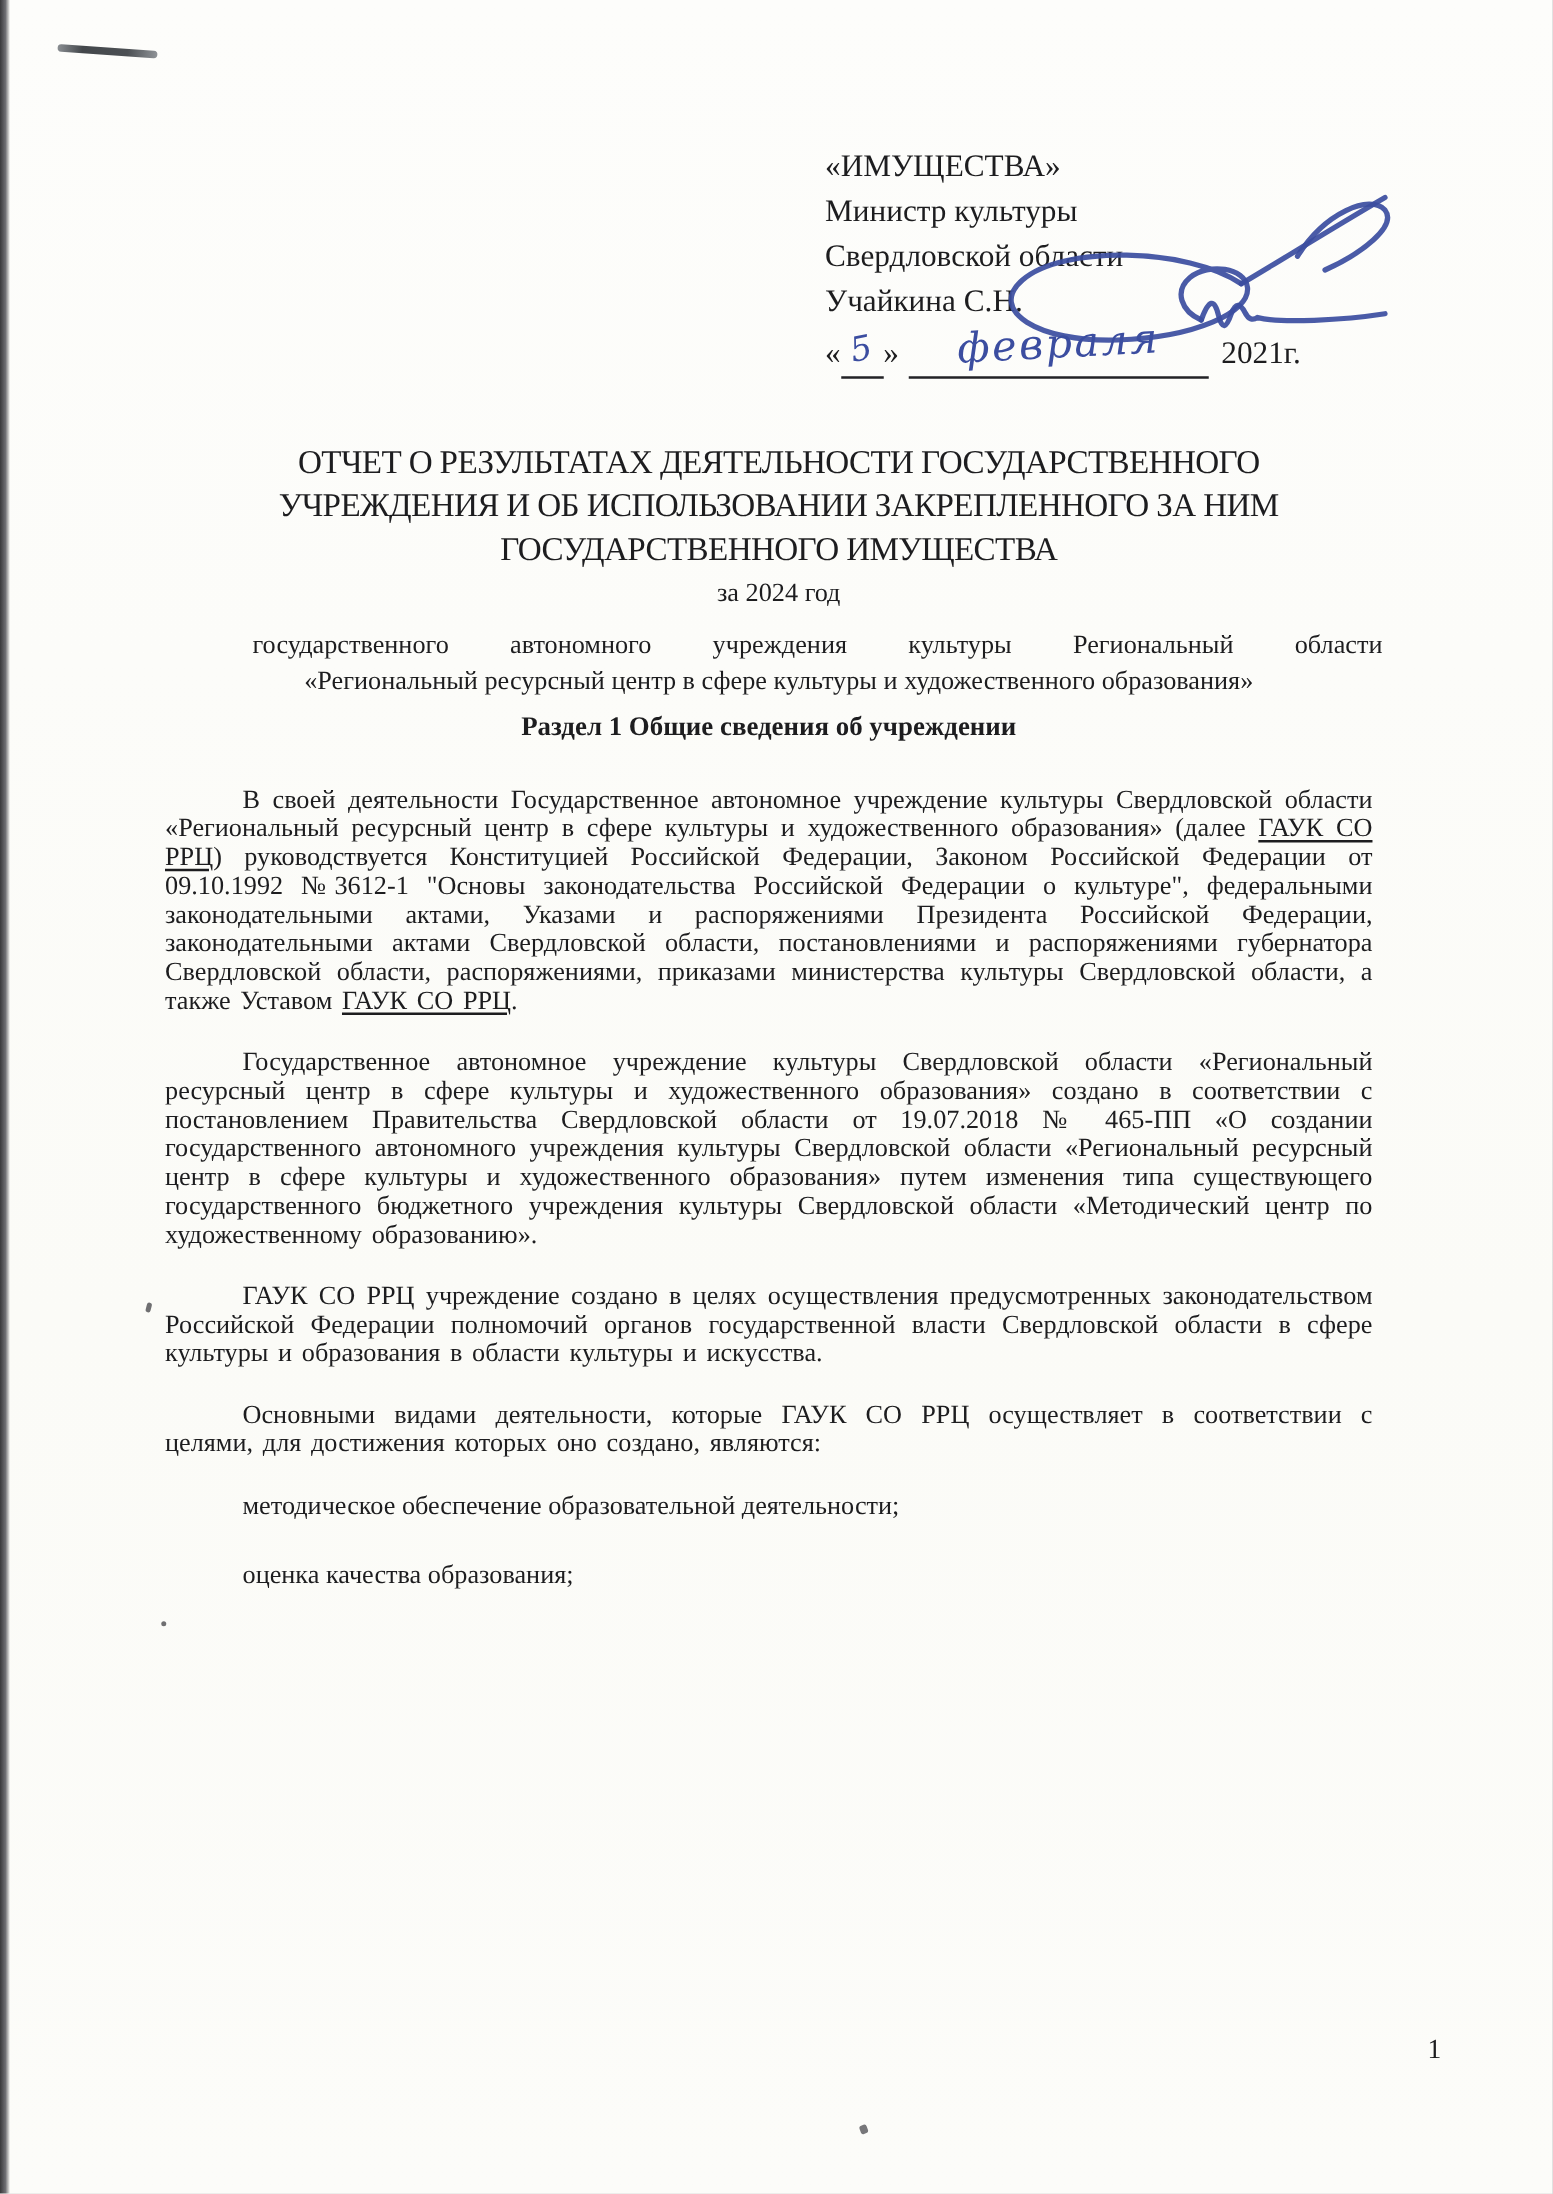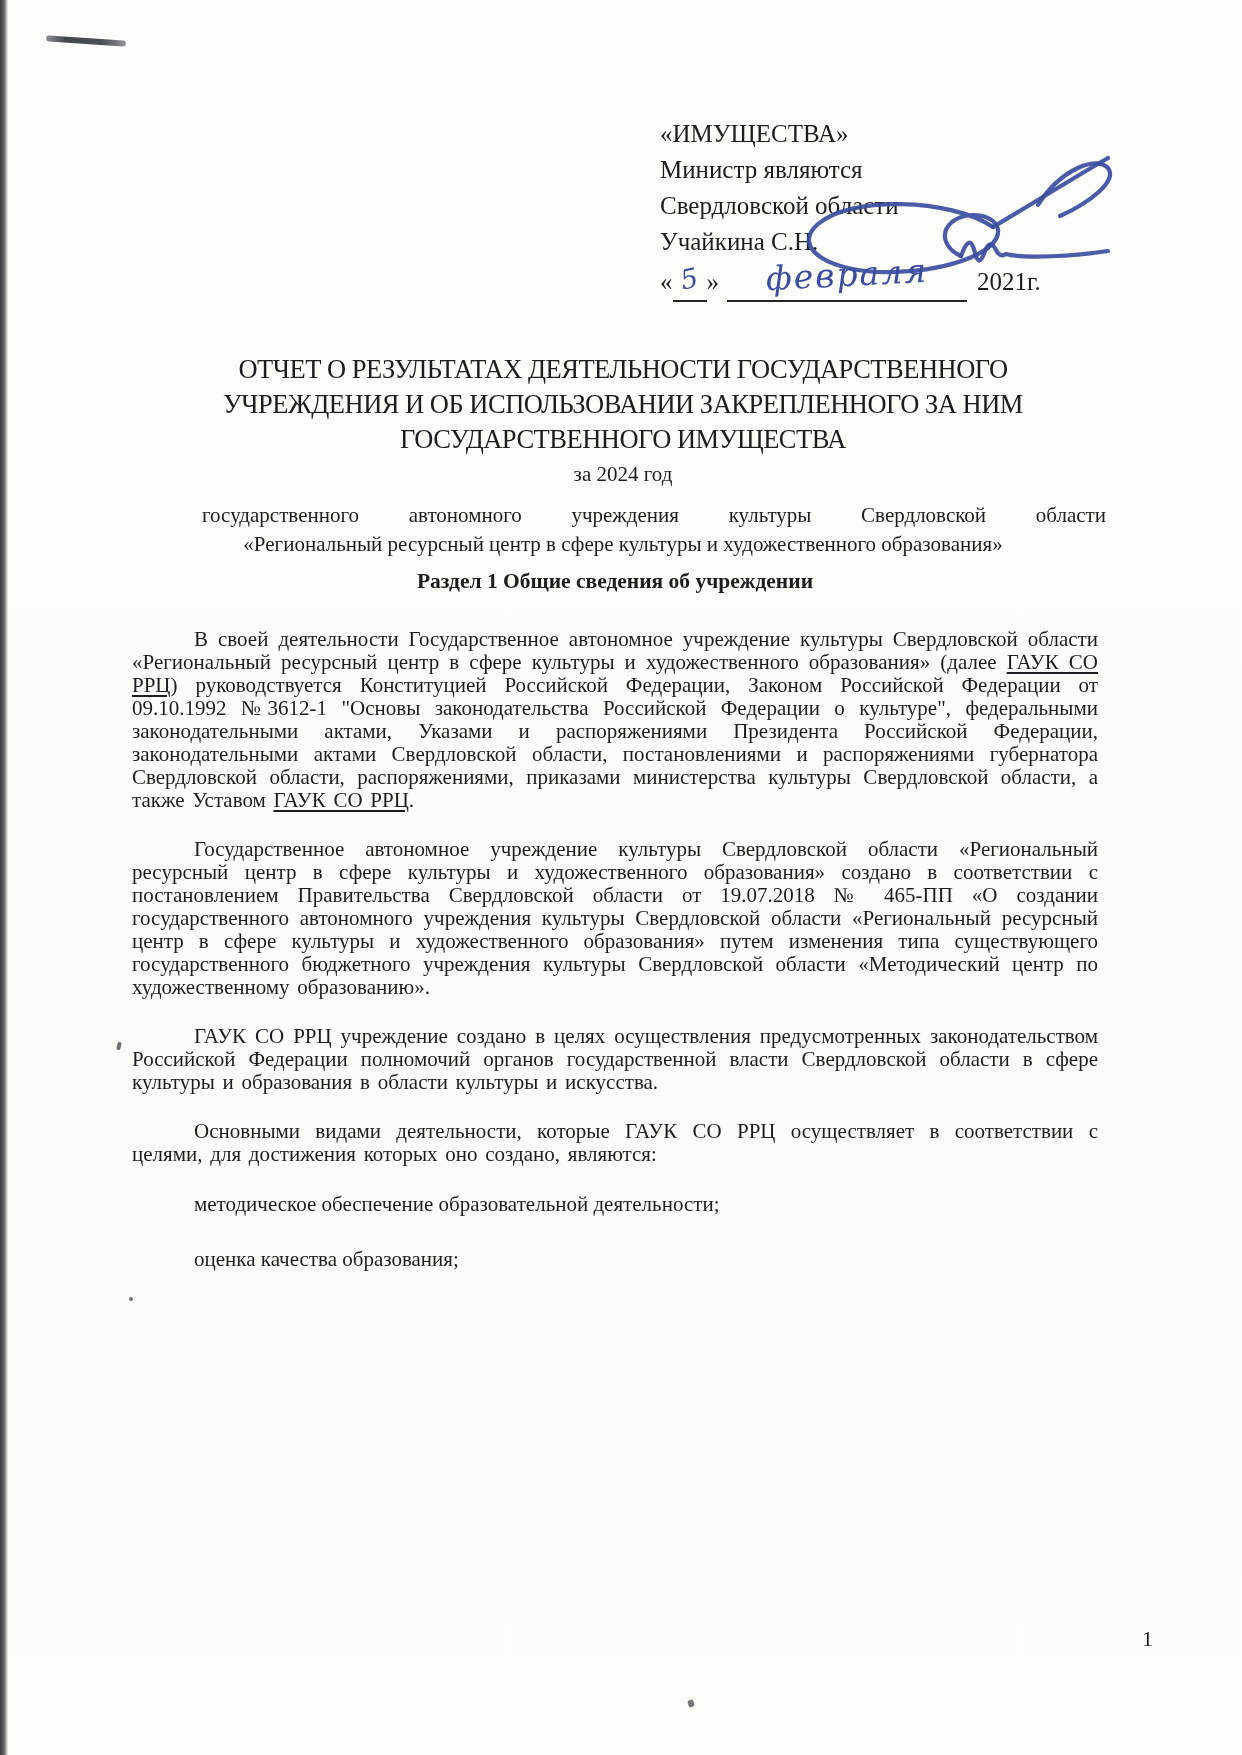--- a/index.html
+++ b/index.html
@@ -78,41 +78,41 @@
 <div class="sheet">
 
   <div class="scan-edge"></div>
   <div class="pen-mark"></div>
   <div class="speck s1"></div>
   <div class="speck s2"></div>
   <div class="speck s3"></div>
 
   <div class="approval">
     <div>«ИМУЩЕСТВА»</div>
-    <div>Министр являются</div>
+    <div>Министр культуры</div>
     <div>Свердловской области</div>
     <div>Учайкина С.Н.</div>
     <div class="date-line">
       <span>«</span><span class="slot day-slot"><span class="hand day">5</span></span><span>»</span><span class="slot month-slot"><span class="hand month">февраля</span></span><span>2021г.</span>
     </div>
   </div>
 
   <svg class="signature" viewBox="0 0 334 162" xmlns="http://www.w3.org/2000/svg">
     <path d="M 320 10 C 272 38, 234 62, 205 79"></path>
     <path d="M 205 79 C 162 50, 62 48, 30 76 C 2 100, 42 126, 106 124 C 168 122, 212 102, 210 82 C 208 66, 179 62, 164 74 C 151 85, 157 101, 173 108"></path>
     <path d="M 173 108 q 9 -25 14 -3 q 4 16 10 -2 q 5 -13 11 -1 q 4 8 10 4 C 235 111, 288 108, 320 103"></path>
     <path d="M 250 57 C 272 22, 308 7, 320 20 C 330 33, 301 55, 272 68"></path>
   </svg>
 
   <div class="title-block">
     <div class="title-line">ОТЧЕТ О РЕЗУЛЬТАТАХ ДЕЯТЕЛЬНОСТИ ГОСУДАРСТВЕННОГО</div>
     <div class="title-line">УЧРЕЖДЕНИЯ И ОБ ИСПОЛЬЗОВАНИИ ЗАКРЕПЛЕННОГО ЗА НИМ</div>
     <div class="title-line">ГОСУДАРСТВЕННОГО ИМУЩЕСТВА</div>
     <div class="title-period">за 2024 год</div>
-    <div class="org-line1">государственного автономного учреждения культуры Свердловской области</div>
+    <div class="org-line1">государственного автономного учреждения культуры Региональный области</div>
     <div class="org-line2">«Региональный ресурсный центр в сфере культуры и художественного образования»</div>
   </div>
 
   <div class="doc-body">
     <div class="section-heading">Раздел 1 Общие сведения об учреждении</div>
 
     <p class="para first"><span>В своей деятельности Государственное автономное учреждение культуры Свердловской области «Региональный ресурсный центр в сфере культуры и художественного образования» (далее </span><span class="u">ГАУК СО РРЦ</span><span>)  руководствуется Конституцией Российской Федерации, Законом Российской Федерации от 09.10.1992  №3612-1 "Основы законодательства Российской Федерации о культуре", федеральными законодательными актами, Указами и распоряжениями Президента Российской Федерации, законодательными актами Свердловской области, постановлениями и распоряжениями губернатора Свердловской области,  распоряжениями, приказами министерства культуры Свердловской области, а также Уставом </span><span class="u">ГАУК СО РРЦ</span><span>.</span></p>
 
     <p class="para">Государственное автономное учреждение культуры Свердловской области «Региональный ресурсный центр в сфере культуры и художественного образования» создано в соответствии с постановлением Правительства Свердловской области от 19.07.2018  № 465-ПП  «О создании государственного автономного учреждения культуры Свердловской области «Региональный ресурсный центр в сфере культуры и художественного образования» путем изменения типа существующего государственного бюджетного учреждения культуры Свердловской области «Методический центр по художественному образованию».</p>
 

